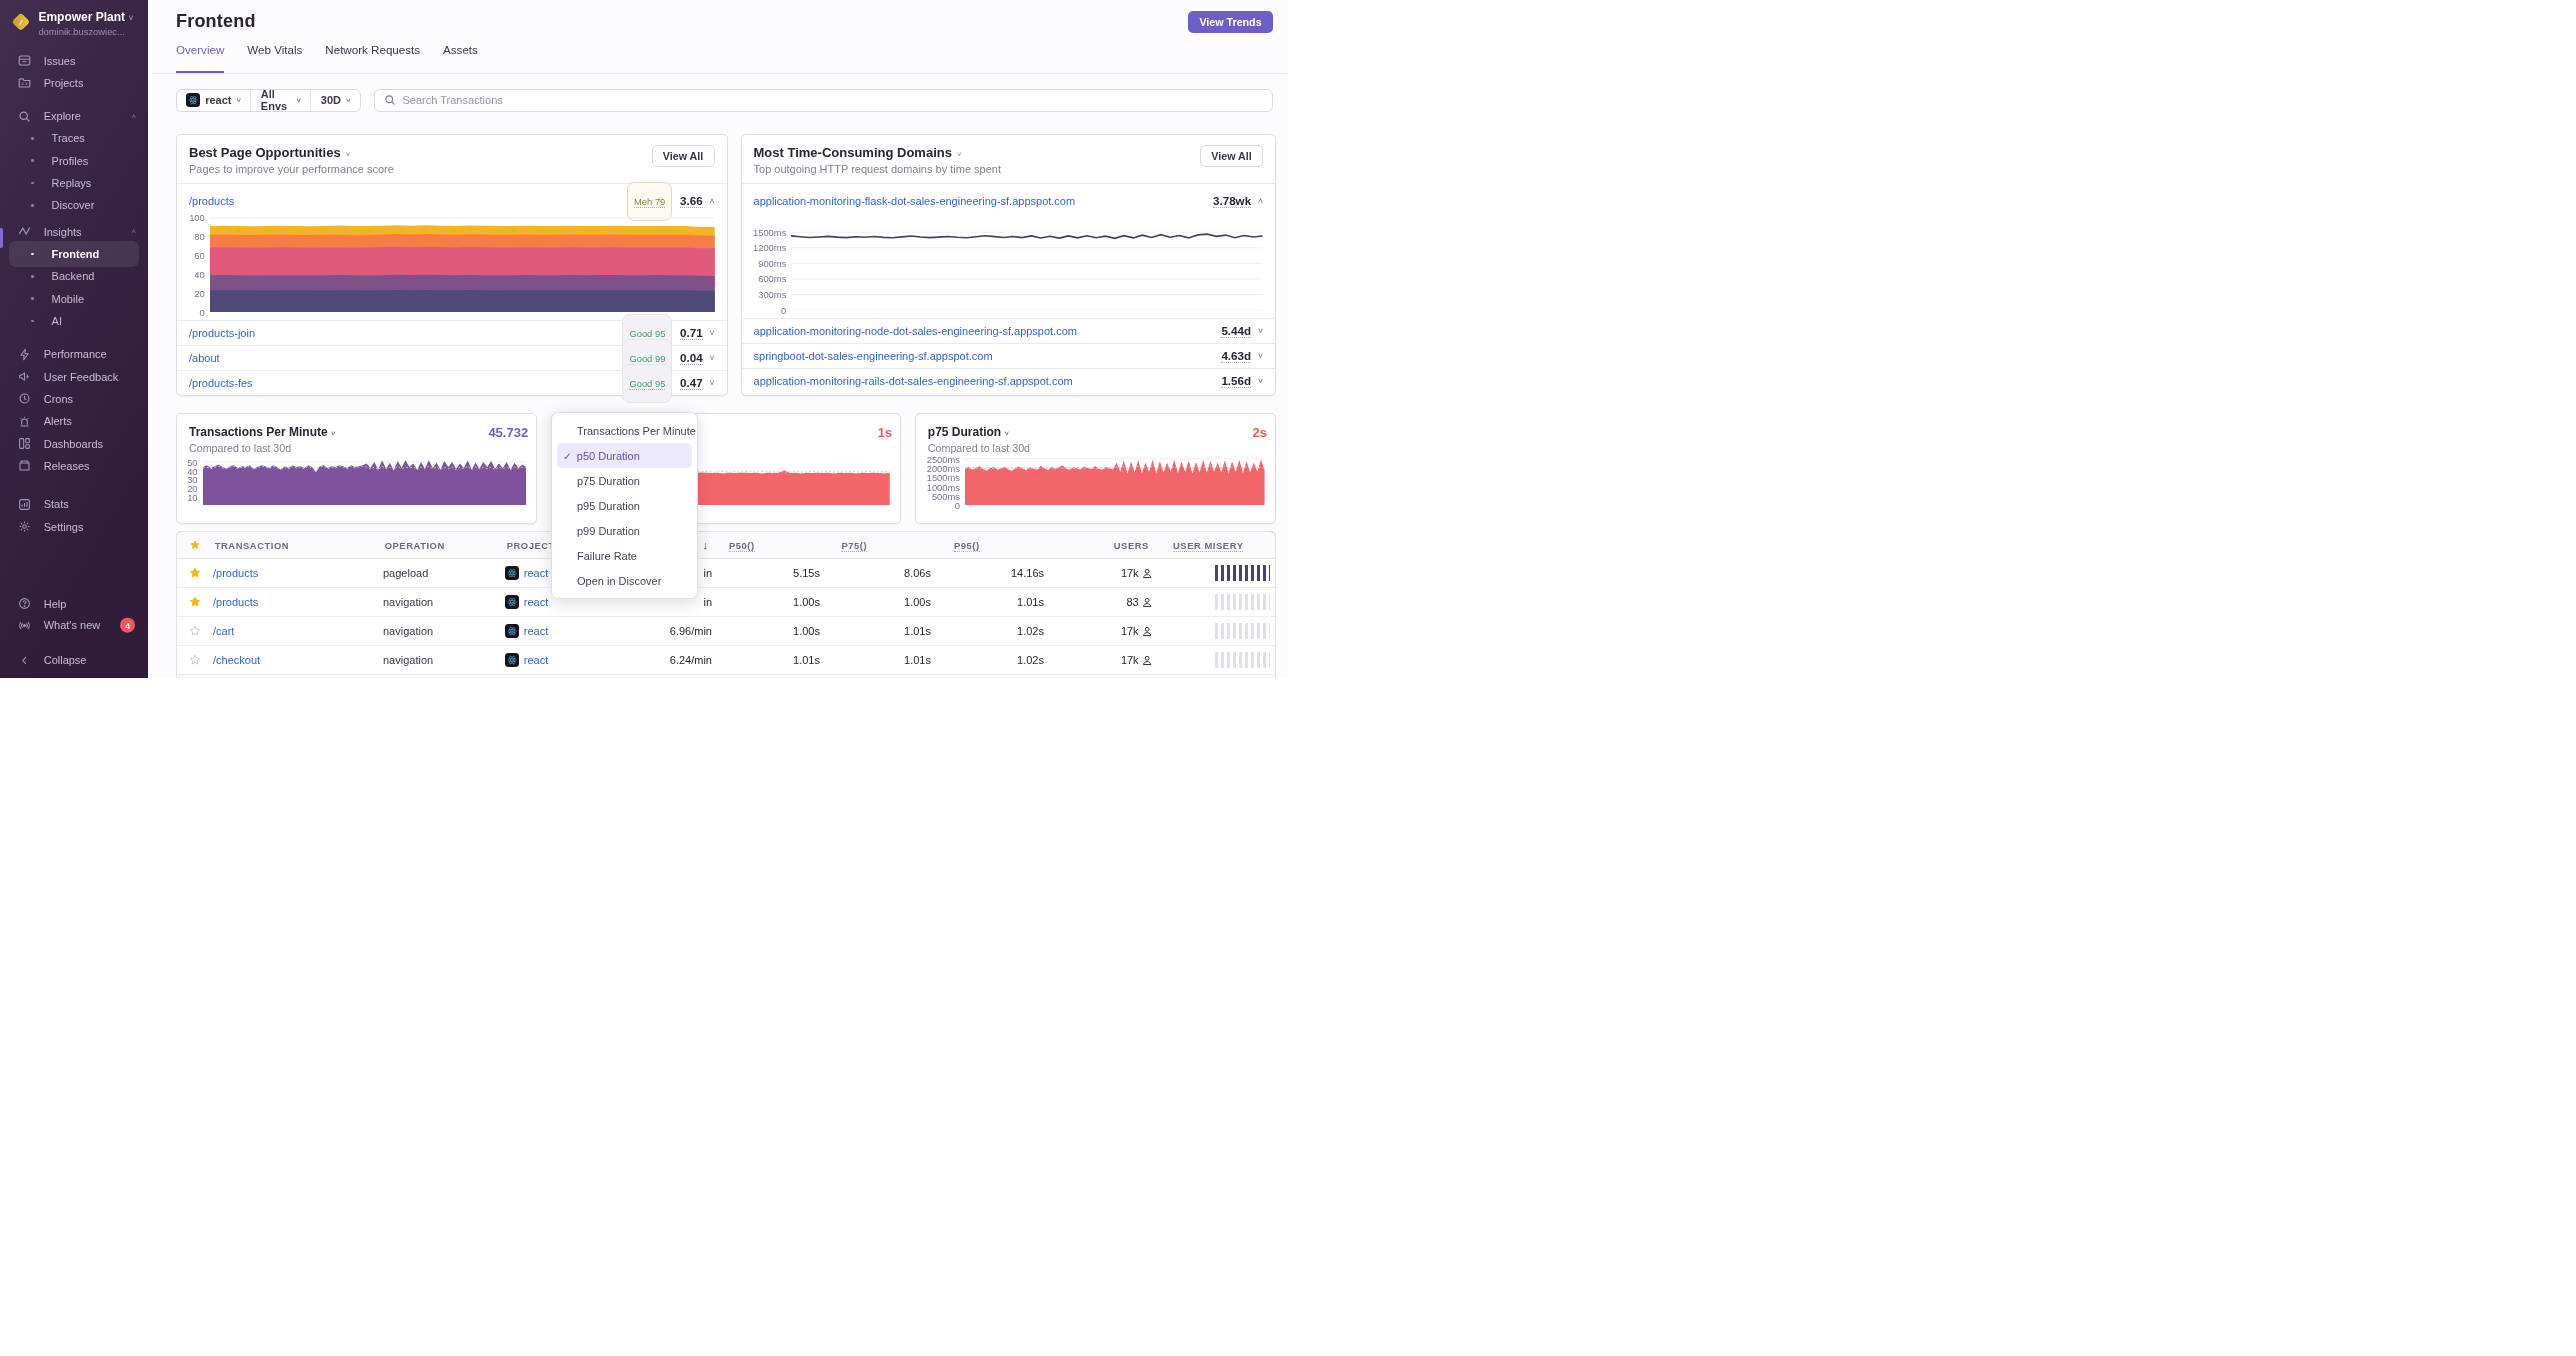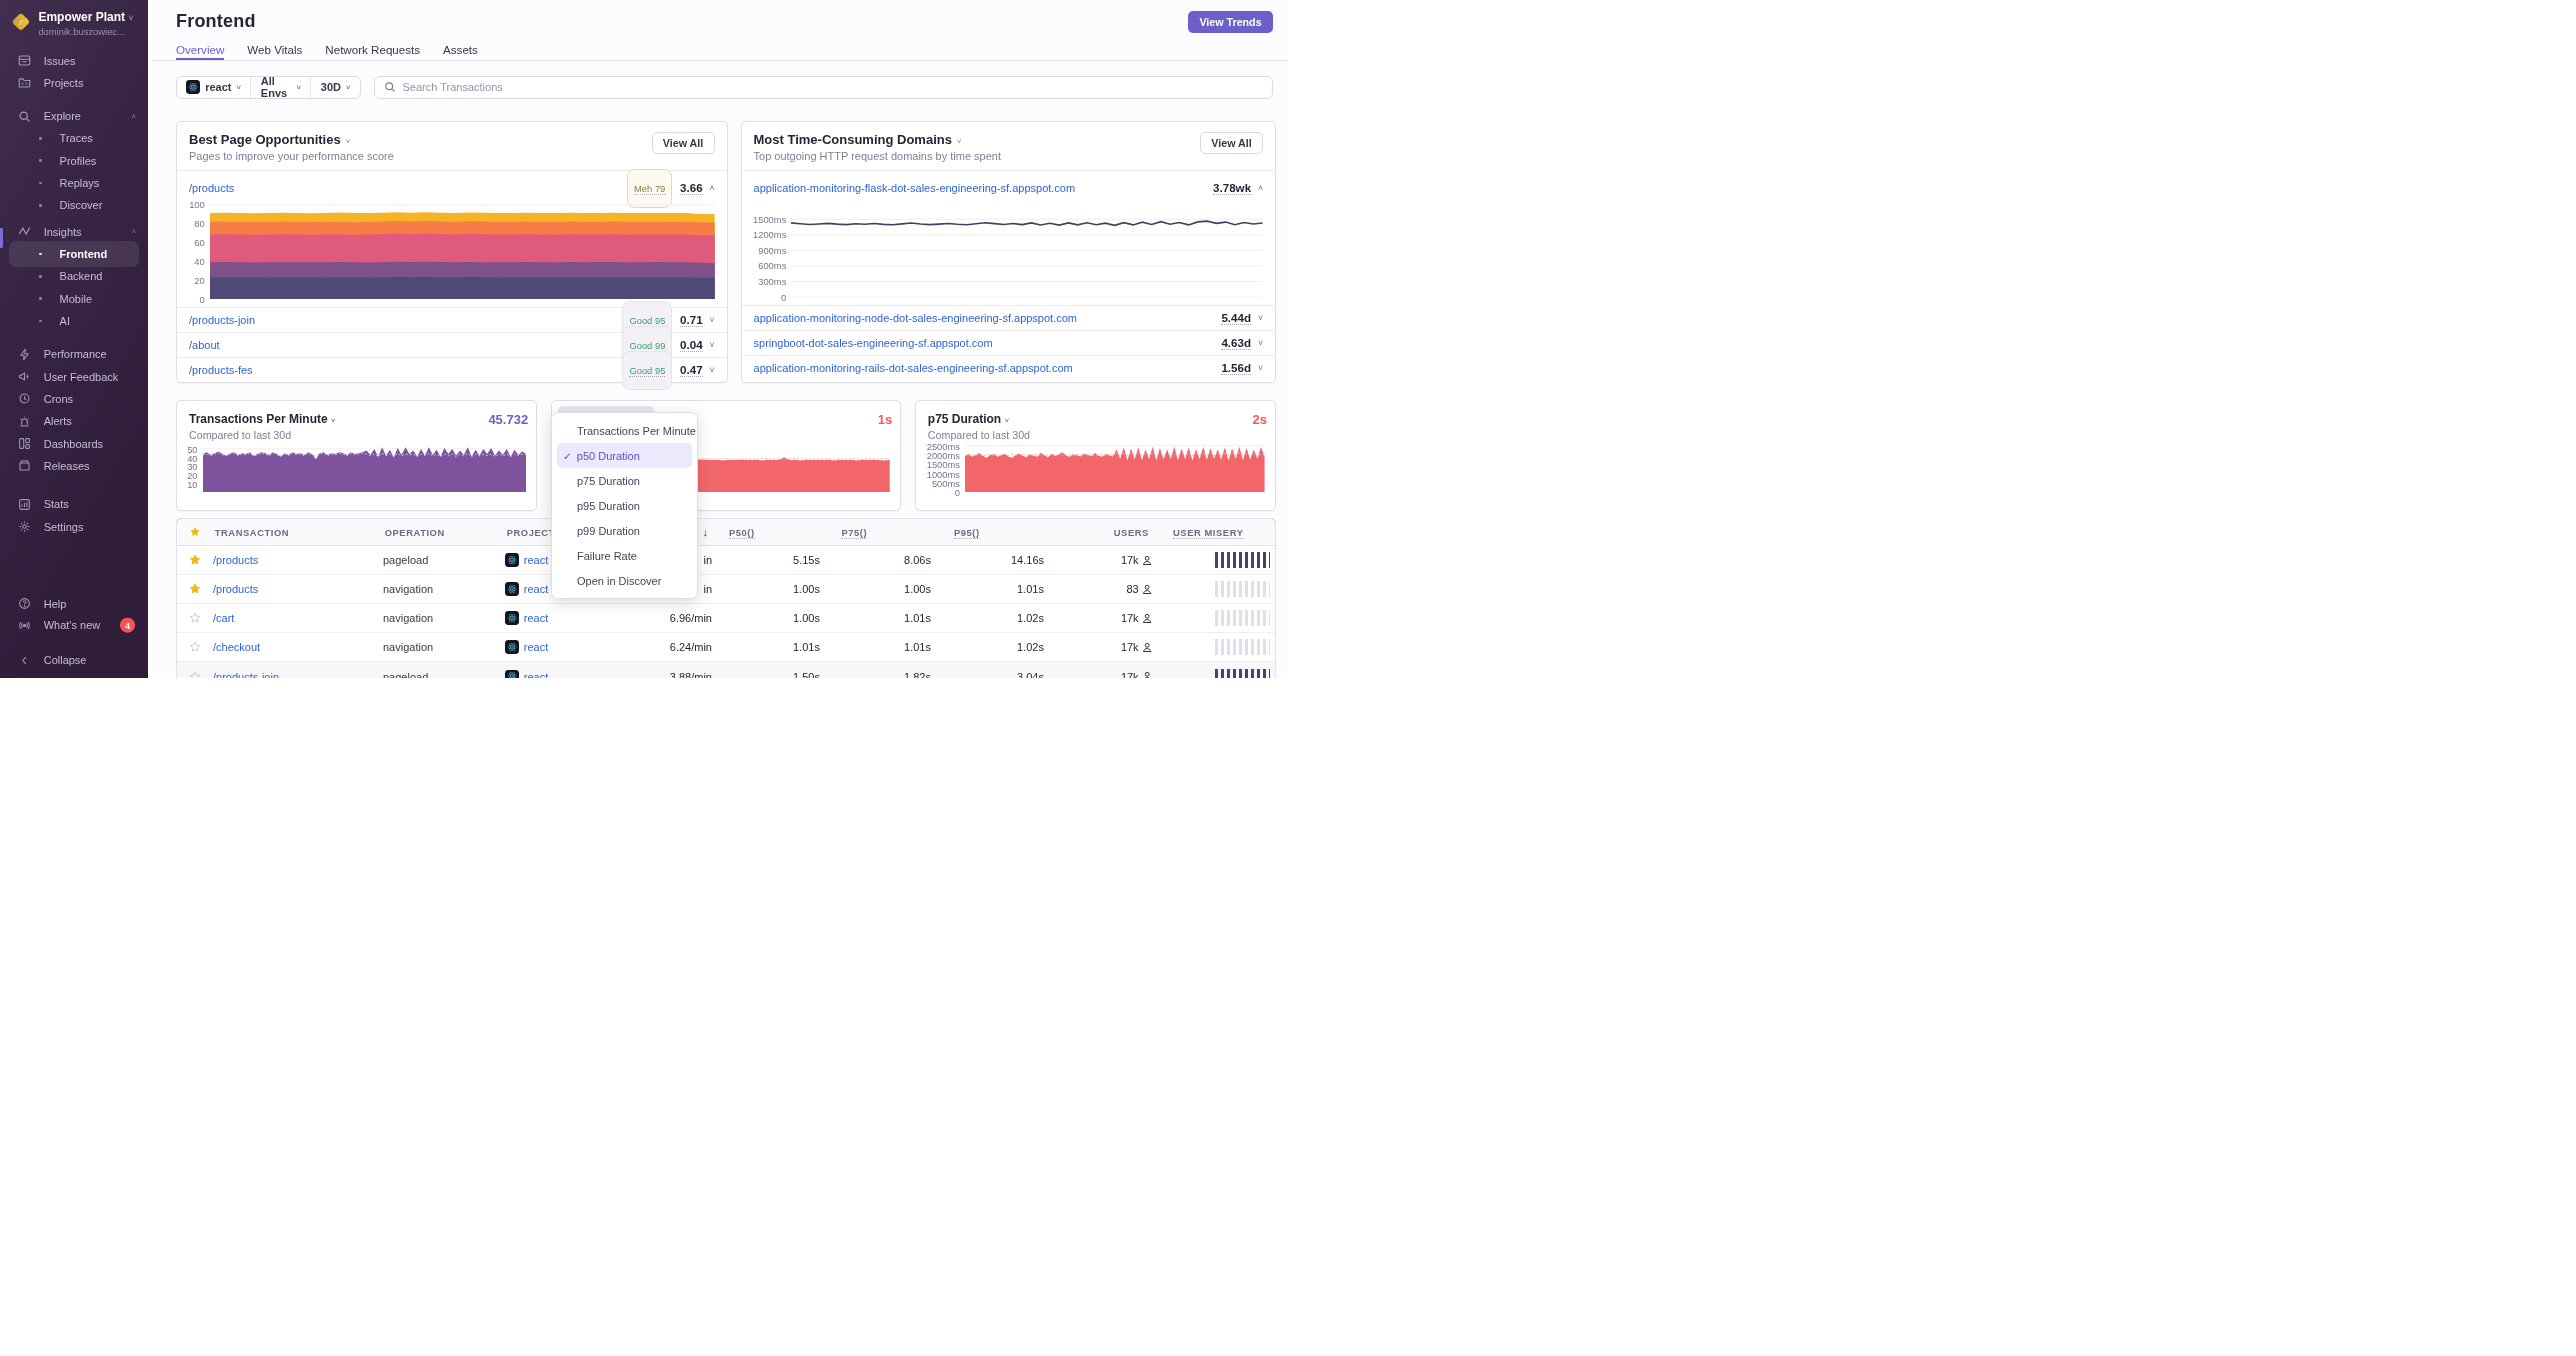--- a/index.html
+++ b/index.html
@@ -14,21 +14,21 @@
   .org { display:flex; align-items:flex-start; gap:7.7px; padding:10.3px 8.6px 0 11px; }
   .org-logo { width:19.7px; height:19.7px; flex:0 0 auto; margin-top:1.7px; }
   .org-name { color:#fff; font-weight:bold; font-size:12px; white-space:nowrap; }
   .org-name .caret { color:#B3A6C2; font-size:8.6px; font-weight:normal; }
   .org-user { color:#9D90AD; font-size:9.4px; margin-top:1.7px; white-space:nowrap; overflow:hidden; text-overflow:ellipsis; max-width:101px; }
   nav { margin-top:13.7px; }
   .nav-item { position:relative; display:flex; align-items:center; height:19.7px; padding-left:18px; cursor:pointer; color:#C8BBD6; }
   .nav-item .nicon { width:13.7px; height:13.7px; display:flex; align-items:center; justify-content:center; color:#A röd395B5; color:#A395B5; }
   .nav-item .nlabel { margin-left:12px; font-size:11px; white-space:nowrap; }
   .nav-item .grp-caret { margin-left:auto; margin-right:12px; font-size:7.7px; color:#8D7F9E; }
-  .nav-sub { padding-left:16px; }
+  .nav-sub { padding-left:8px; }
   .nav-sub .dot { width:2.6px; height:2.6px; border-radius:50%; background:#8D7F9E; margin-left:23px; }
   .nav-sub .nlabel { margin-left:18px; }
   .nav-item.active { color:#fff; }
   .nav-item.active .pill { position:absolute; left:8.6px; right:9.4px; top:-3.4px; bottom:-3.4px; background:rgba(255,255,255,0.09); border-radius:6.9px; }
   .nav-item.active .nlabel { position:relative; font-weight:bold; }
   .nav-item.active .dot { position:relative; background:#E8E2F0; }
   .active-bar { position:absolute; left:0; top:228px; width:2.6px; height:19.7px; background:#7C6BD9; border-radius:0 1.7px 1.7px 0; }
   .gap8 { height:6.9px; } .gap16 { height:13.7px; } .gap22 { height:19px; }
   .sb-footer { position:absolute; left:0; right:0; bottom:6.9px; }
   .badge-red { position:absolute; right:13px; top:50%; transform:translateY(-50%);
@@ -38,21 +38,21 @@
 
   
   .main { position:absolute; left:152px; right:0; top:0; bottom:0; background:#FCFBFD; }
   .topbar { position:relative; padding:11px 15.4px 0 24px; }
   .page-title { font-size:18px; font-weight:bold; color:#2B2233; letter-spacing:0.2px; }
   .btn-primary { position:absolute; right:15.4px; top:11px; background:#6C5FC7; color:#fff;
     border:none; border-radius:5.1px; font-weight:bold; font-size:10.7px; padding:5.1px 11px; cursor:pointer;
     font-family:inherit; }
   .tabs-wrap { border-bottom:0.9px solid #E8E4EC; margin-top:11px; }
   .tabs { display:flex; gap:23px; margin-left:24px; }
-  .tab { padding-bottom:2px; font-size:11.6px; color:#3E3446; cursor:pointer; border-bottom:2.6px solid transparent; }
+  .tab { padding-bottom:15px; font-size:11.6px; color:#3E3446; cursor:pointer; border-bottom:2.6px solid transparent; }
   .tab.active { color:#6C5FC7; border-bottom-color:#6C5FC7; }
 
   .filters { display:flex; margin:14.6px 15.4px 0 24px; height:23px; gap:13px; }
   .segmented { display:flex; align-items:center; background:#fff; border:0.9px solid #DCD7E3; border-radius:6px; width:185px; }
   .seg { display:flex; align-items:center; gap:5.1px; padding:0 9.4px; font-weight:bold; font-size:11px; color:#3E3446; cursor:pointer; height:100%; }
   .seg + .seg { border-left:0.9px solid #E8E4EC; }
   .seg .caret, .mp-caret, .ph-caret { font-size:7.7px; color:#857C95; }
   .react-tile { width:13.7px; height:13.7px; border-radius:3.4px; background:#16141F; display:flex; align-items:center; justify-content:center; }
   .searchbox { flex:1; display:flex; align-items:center; gap:6.9px; background:#fff; border:0.9px solid #DCD7E3; border-radius:6px; padding:0 8.6px; }
   .searchbox input { border:none; outline:none; flex:1; font-size:11px; color:#3E3446; background:transparent; font-family:inherit; }

